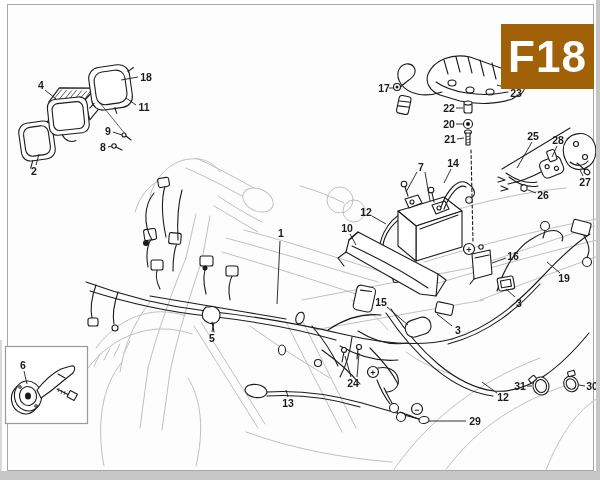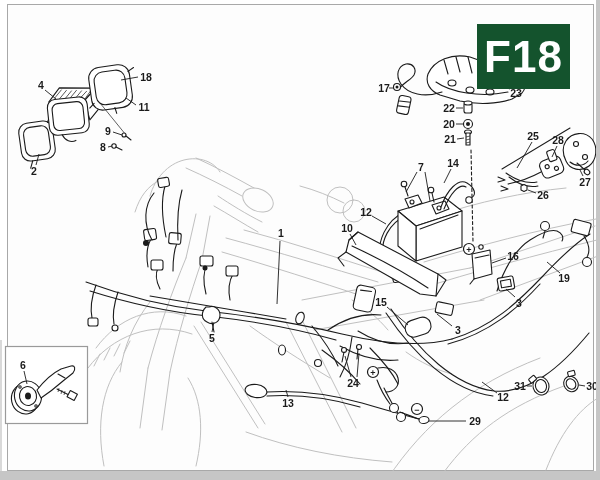--- a/index.html
+++ b/index.html
@@ -374,16 +374,16 @@
         <text x="520" y="386" text-anchor="middle" dominant-baseline="central" font-size="10.5" font-weight="bold" fill="#1b1b1b" font-family="&quot;Liberation Sans&quot;, sans-serif">31</text>
         <line x1="585" y1="386" x2="579" y2="385" stroke="#1b1b1b" stroke-width="0.9"></line>
         <text x="592" y="386" text-anchor="middle" dominant-baseline="central" font-size="10.5" font-weight="bold" fill="#1b1b1b" font-family="&quot;Liberation Sans&quot;, sans-serif">30</text>
       </g>
 
   <rect x="596" y="0" width="4" height="480" fill="#c6c6c6"></rect>
   <rect x="0" y="471" width="600" height="9" fill="#c6c6c6"></rect>
   <rect x="0" y="340" width="2" height="131" fill="#d9d9d9"></rect>
 </svg>
 
-<div class="badge" id="figure-badge" style="background: #14532d; color: rgb(255, 255, 255);">
+<div class="badge" id="figure-badge" style="background: #a16207; color: rgb(255, 255, 255); margin-left: 24px;">
   <span>F18</span>
 </div>
 </div>
 
 </body></html>

